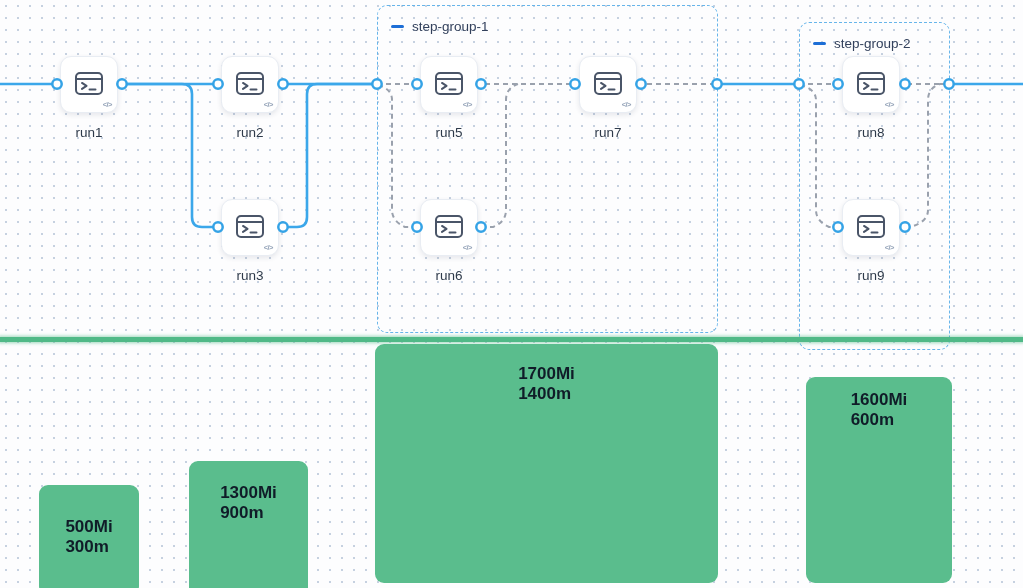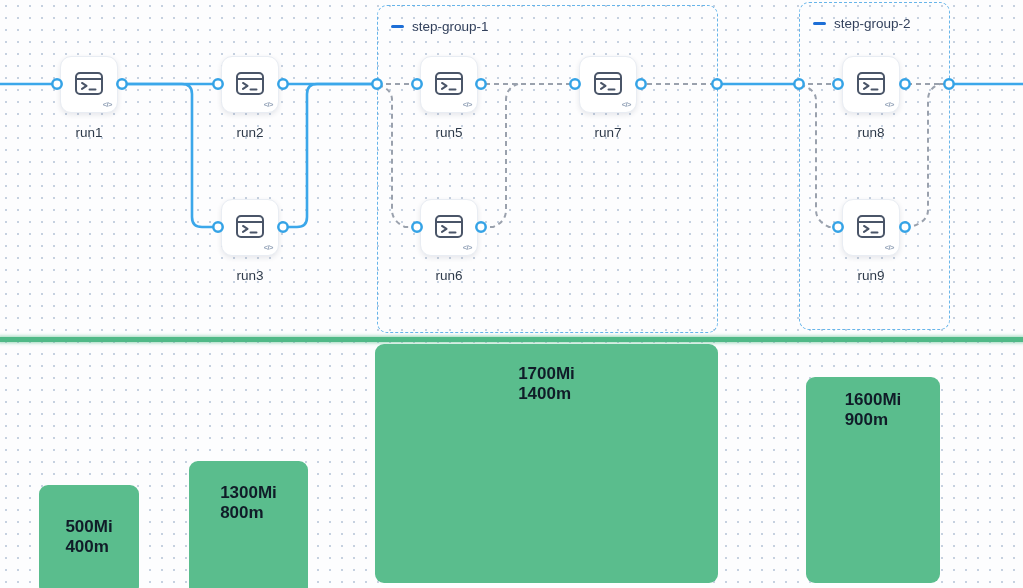--- a/index.html
+++ b/index.html
@@ -13,21 +13,21 @@
   
   .layer{position:absolute;left:0;top:0;width:1023px;height:588px;pointer-events:none;}
   .z-groups{z-index:1;} .z-lines{z-index:2;} .z-cards{z-index:3;} .z-ports{z-index:4;}
 
   
   .step-group{
     position:absolute;border:1.5px dashed #67b5ea;border-radius:10px;
     box-sizing:border-box;pointer-events:auto;text-align:right;
   }
   .group-1{left:377px;top:5px;width:341px;height:328px;}
-  .group-2{left:799px;top:2px;width:151px;height:328px;}
+  .group-2{left:799px;top:22px;width:151px;height:328px;}
   .group-title{
     position:absolute;left:13px;top:13px;display:flex;align-items:center;gap:8px;
     font-size:13.5px;font-weight:500;color:#33415c;white-space:nowrap;
   }
   .collapse-dash{width:13px;height:3px;background:#1d6ed6;border-radius:2px;cursor:pointer;pointer-events:auto;}
 
   
   .node{position:absolute;width:58px;display:flex;flex-direction:column;align-items:center;pointer-events:auto;}
   .node-card{
     position:relative;width:58px;height:57px;background:#ffffff;
@@ -52,21 +52,21 @@
     background:#50b987;box-shadow:0 0 3px 1.5px rgba(82,186,137,.45);
   }
   .bar{
     position:absolute;background:#5abd8d;border-radius:9px;z-index:2;
     color:#101c28;font-weight:700;font-size:17px;line-height:20px;box-sizing:border-box;
   }
   .bar-label{width:max-content;margin:0 auto;text-align:left;}
   .bar-1{left:39px;top:485px;width:100px;height:110px;}  .bar-1 .bar-label{padding-top:32px;}
   .bar-2{left:189px;top:416px;width:119px;height:167px;margin-top:45px;}.bar-2 .bar-label{padding-top:22px;}
   .bar-3{left:375px;top:344px;width:343px;height:239px;}.bar-3 .bar-label{padding-top:20px;}
-  .bar-4{left:806px;top:377px;width:134px;height:206px;}.bar-4 .bar-label{padding-top:13px;}
+  .bar-4{left:806px;top:377px;width:146px;height:206px;}.bar-4 .bar-label{padding-top:13px;}
 </style>
 </head>
 <body>
 
 <div id="canvas">
 
   <div class="layer z-groups">
     <div class="step-group group-1">
       <div class="group-title">
         <span class="collapse-dash"></span>
@@ -233,35 +233,35 @@
     <circle class="port" cx="481" cy="227" r="4.7"></circle>
     <circle class="port" cx="838" cy="227" r="4.7"></circle>
     <circle class="port" cx="905" cy="227" r="4.7"></circle>
   </svg>
 
   <div class="sep-line"></div>
 
   <div class="bar bar-1">
     <div class="bar-label">
       <div>500Mi</div>
-      <div>400m</div>
+      <div>300m</div>
     </div>
   </div>
   <div class="bar bar-2">
     <div class="bar-label">
       <div>1300Mi</div>
-      <div>800m</div>
+      <div>900m</div>
     </div>
   </div>
   <div class="bar bar-3">
     <div class="bar-label">
       <div>1700Mi</div>
       <div>1400m</div>
     </div>
   </div>
   <div class="bar bar-4">
     <div class="bar-label">
       <div>1600Mi</div>
-      <div>900m</div>
+      <div>600m</div>
     </div>
   </div>
 
 </div>
 
 </body></html>

